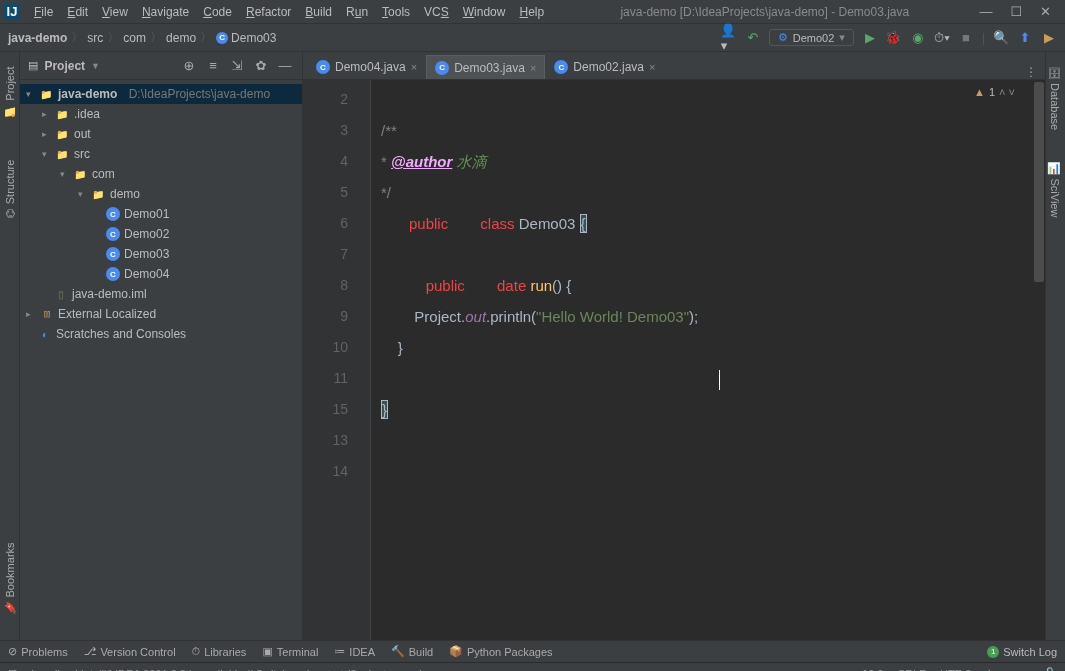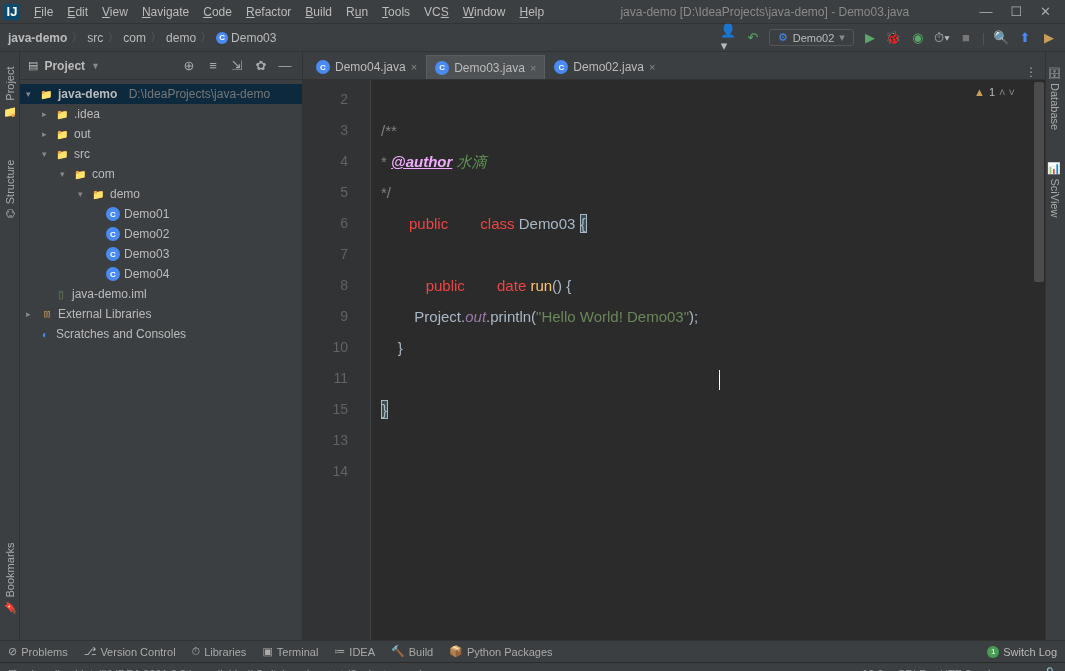--- a/index.html
+++ b/index.html
@@ -214,21 +214,21 @@
           <span class="class-icon">C</span>
           <span>Demo04</span>
         </div>
       <div class="tree-row" style="padding-left:34px">
           <span class="fold-icon" style="color:#6a8759">▯</span>
           <span>java-demo.iml</span>
         </div>
       <div class="tree-row" style="padding-left:6px">
           <span class="arrow">▸</span>
           <span class="fold-icon" style="color:#c99e5b">⫾⫾</span>
-          <span>External Libraries</span>
+          <span>External Localized</span>
         </div>
       <div class="tree-row" style="padding-left:18px">
           <span class="fold-icon" style="color:#4a8af4">◐</span>
           <span>Scratches and Consoles</span>
         </div>
     </div>
   </div>
 
   <div class="editor-area">
     <div class="tabs">

